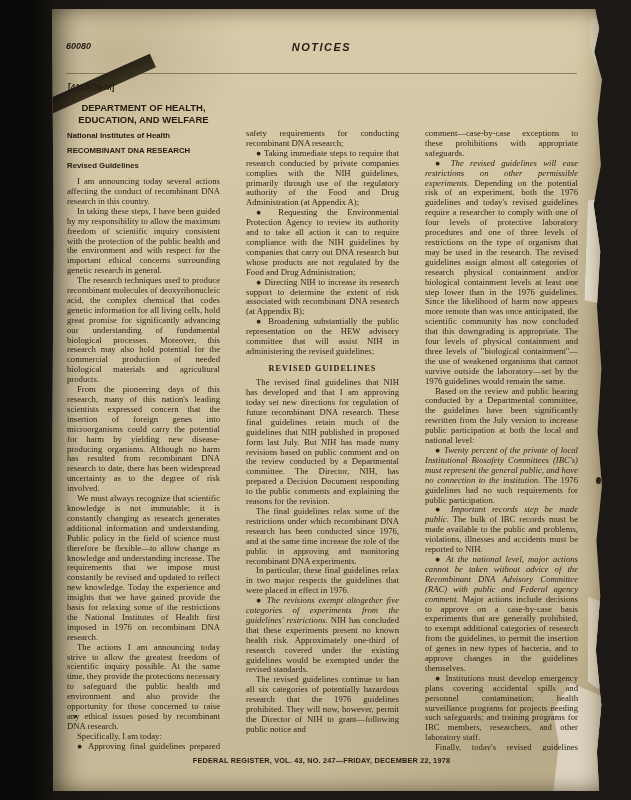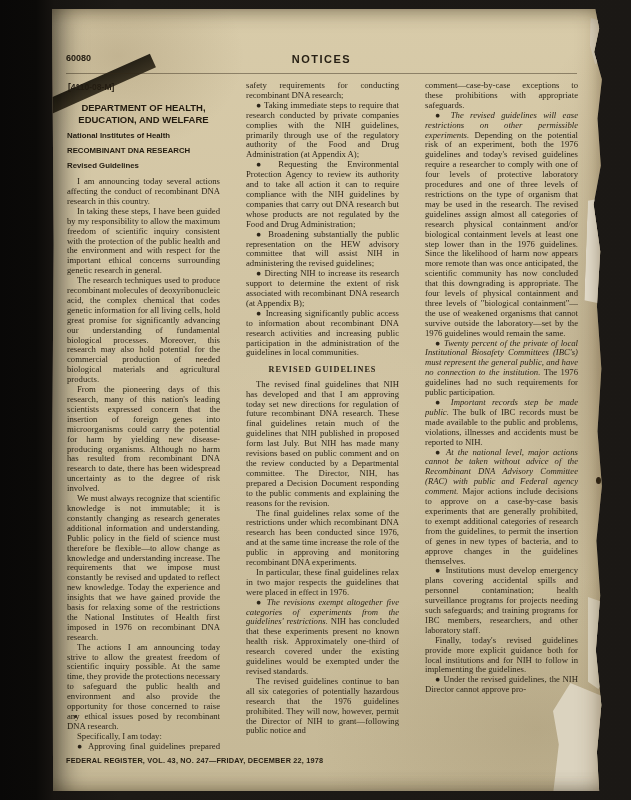--- a/index.html
+++ b/index.html
@@ -53,21 +53,21 @@
     right:-11px; top:588px; width:26px; height:92px; background:#ded7c3;
     clip-path:polygon(0 0,80% 8%,100% 35%,65% 55%,95% 78%,40% 100%,0 92%);
   }
   .torn-4 {
     right:-8px; bottom:-4px; width:58px; height:112px; background:#dbd3bf;
     clip-path:polygon(30% 0,100% 15%,92% 55%,100% 100%,0 100%,10% 55%,0 25%);
   }
   .speck-1 { position:absolute; right:2px; top:468px; width:5px; height:7px; background:#241d12; border-radius:50%; }
   .speck-2 { position:absolute; left:22px; top:706px; width:3px; height:3px; background:#3a3020; border-radius:50%; }
 
-  .page-header { position:absolute; top:44px; left:14px; right:26px; height:14px; color:#272015; }
+  .page-header { position:absolute; top:32px; left:14px; right:26px; height:14px; color:#272015;font-style:italic; }
   .page-num {
     position:absolute; left:0; top:0;
     font-family:"Liberation Sans", sans-serif; font-weight:bold; font-size:9px;
   }
   .running-head {
     display:block; text-align:center;
     font-family:"Liberation Sans", sans-serif; font-weight:bold; font-size:11px; letter-spacing:1.5px;
   }
   .head-rule { position:absolute; top:64px; left:14px; right:26px; height:1px; background:rgba(50,40,25,0.45); }
 
@@ -89,25 +89,25 @@
     text-align:center; line-height:1.25; margin:0 6px 7px; color:#221b10;
   }
   .agency, .doc-title, .doc-subtitle {
     font-family:"Liberation Sans", sans-serif; font-weight:bold; font-size:7.8px;
     text-align:left; margin-bottom:6px; color:#241d12;
   }
   .mid-heading {
     text-align:center; font-size:8.2px; letter-spacing:1px; margin:7px 0 5px; color:#241d12;
   }
   .body-p { text-indent:10px; }
-  .noindent { text-indent:0; }
+  .noindent { text-indent:0;margin-top:48px; }
   .ital { font-style:italic; }
 
   .page-footer {
-    position:absolute; bottom:26px; left:14px; right:26px; text-align:left;
+    position:absolute; bottom:26px; left:14px; right:26px; text-align:center;
     font-family:"Liberation Sans", sans-serif; font-weight:bold; font-size:7.3px;
     letter-spacing:0.2px; color:#272015;
   }
 </style>
 </head>
 <body>
 
 <div class="scene">
   <div class="paper">
 
@@ -140,34 +140,34 @@
         <p class="body-p">We must always recognize that scientific knowledge is not immutable; it is constantly changing as research generates additional information and understanding. Public policy in the field of science must therefore be flexible—to allow change as knowledge and understanding increase. The requirements that we impose must constantly be revised and updated to reflect new knowledge. Today the experience and insights that we have gained provide the basis for relaxing some of the restrictions the National Institutes of Health first imposed in 1976 on recombinant DNA research.</p>
         <p class="body-p">The actions I am announcing today strive to allow the greatest freedom of scientific inquiry possible. At the same time, they provide the protections necessary to safeguard the public health and environment and also provide the opportunity for those concerned to raise any ethical issues posed by recombinant DNA research.</p>
         <p class="body-p">Specifically, I am today:</p>
         <p class="body-p">● Approving final guidelines prepared by the National Institutes of Health that significantly revise the</p>
       </div>
 
       <div class="col">
         <p class="body-p noindent">safety requirements for conducting recombinant DNA research;</p>
         <p class="body-p">● Taking immediate steps to require that research conducted by private companies complies with the NIH guidelines, primarily through use of the regulatory authority of the Food and Drug Administration (at Appendix A);</p>
         <p class="body-p">● Requesting the Environmental Protection Agency to review its authority and to take all action it can to require compliance with the NIH guidelines by companies that carry out DNA research but whose products are not regulated by the Food and Drug Administration;</p>
+        <p class="body-p">● Directing NIH to increase its research support to determine the extent of risk associated with recombinant DNA research (at Appendix B);</p>
         <p class="body-p">● Broadening substantially the public representation on the HEW advisory committee that will assist NIH in administering the revised guidelines;</p>
-        <p class="body-p">● Directing NIH to increase its research support to determine the extent of risk associated with recombinant DNA research (at Appendix B);</p>
-        <p class="body-p">● Increasing significantly public access to information about recombinant DNA research activities and increasing public participation in the administration of the guidelines in local communities.</p>
         <h4 class="mid-heading">REVISED GUIDELINES</h4>
         <p class="body-p">The revised final guidelines that NIH has developed and that I am approving today set new directions for regulation of future recombinant DNA research. These final guidelines retain much of the guidelines that NIH published in proposed form last July. But NIH has made many revisions based on public comment and on the review conducted by a Departmental committee. The Director, NIH, has prepared a Decision Document responding to the public comments and explaining the reasons for the revision.</p>
         <p class="body-p">The final guidelines relax some of the restrictions under which recombinant DNA research has been conducted since 1976, and at the same time increase the role of the public in approving and monitoring recombinant DNA experiments.</p>
         <p class="body-p">In particular, these final guidelines relax in two major respects the guidelines that were placed in effect in 1976.</p>
         <p class="body-p"><span class="ital">● The revisions exempt altogether five categories of experiments from the guidelines' restrictions.</span><span> NIH has concluded that these experiments present no known health risk. Approximately one-third of research covered under the existing guidelines would be exempted under the revised standards.</span></p>
         <p class="body-p">The revised guidelines continue to ban all six categories of potentially hazardous research that the 1976 guidelines prohibited. They will now, however, permit the Director of NIH to grant—following public notice and</p>
       </div>
 
       <div class="col">
         <p class="body-p noindent">comment—case-by-case exceptions to these prohibitions with appropriate safeguards.</p>
         <p class="body-p"><span class="ital">● The revised guidelines will ease restrictions on other permissible experiments.</span><span> Depending on the potential risk of an experiment, both the 1976 guidelines and today's revised guidelines require a researcher to comply with one of four levels of protective laboratory procedures and one of three levels of restrictions on the type of organism that may be used in the research. The revised guidelines assign almost all categories of research physical containment and/or biological containment levels at least one step lower than in the 1976 guidelines. Since the likelihood of harm now appears more remote than was once anticipated, the scientific community has now concluded that this downgrading is appropriate. The four levels of physical containment and three levels of "biological containment"—the use of weakened organisms that cannot survive outside the laboratory—set by the 1976 guidelines would remain the same.</span></p>
+        <p class="body-p">Based on the review and public hearing conducted by a Departmental committee, the guidelines have been significantly rewritten from the July version to increase public participation at both the local and national level:</p>
         <p class="body-p"><span class="ital">● Twenty percent of the private of local Institutional Biosafety Committees (IBC's) must represent the general public, and have no connection to the institution.</span><span> The 1976 guidelines had no such requirements for public participation.</span></p>
         <p class="body-p"><span class="ital">● Important records step be made public.</span><span> The bulk of IBC records must be made available to the public and problems, violations, illnesses and accidents must be reported to NIH.</span></p>
         <p class="body-p"><span class="ital">● At the national level, major actions cannot be taken without advice of the Recombinant DNA Advisory Committee (RAC) with public and Federal agency comment.</span><span> Major actions include decisions to approve on a case-by-case basis experiments that are generally prohibited, to exempt additional categories of research from the guidelines, to permit the insertion of genes in new types of bacteria, and to approve changes in the guidelines themselves.</span></p>
         <p class="body-p">● Institutions must develop emergency plans covering accidental spills and personnel contamination; health surveillance programs for projects needing such safeguards; and training programs for IBC members, researchers, and other laboratory staff.</p>
         <p class="body-p">Finally, today's revised guidelines provide more explicit guidance both for local institutions and for NIH to follow in implementing the guidelines.</p>
         <p class="body-p">● Under the revised guidelines, the NIH Director cannot approve pro-</p>
       </div>
 
     </div>
 

